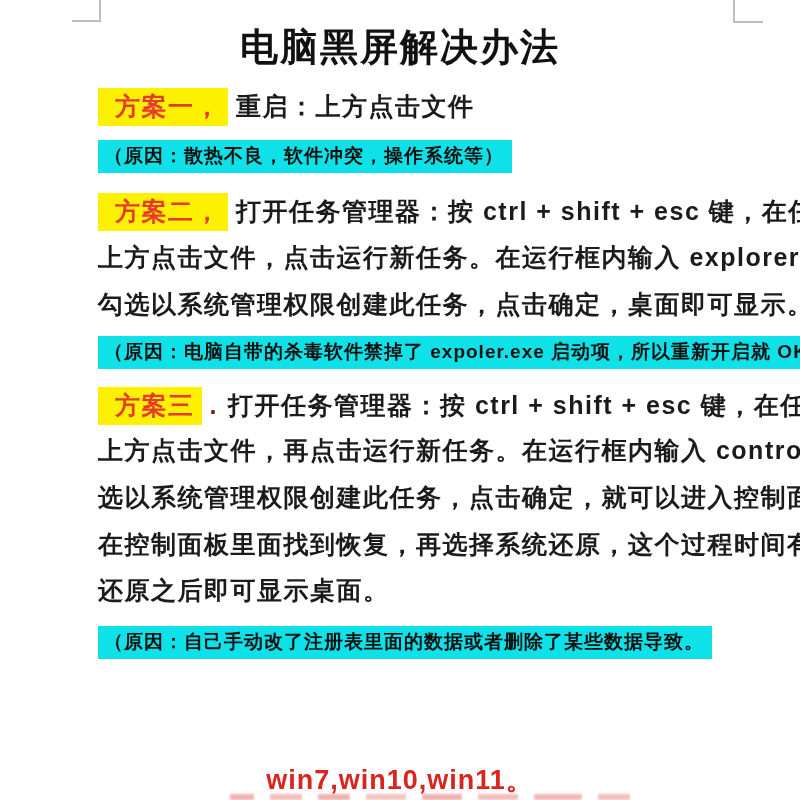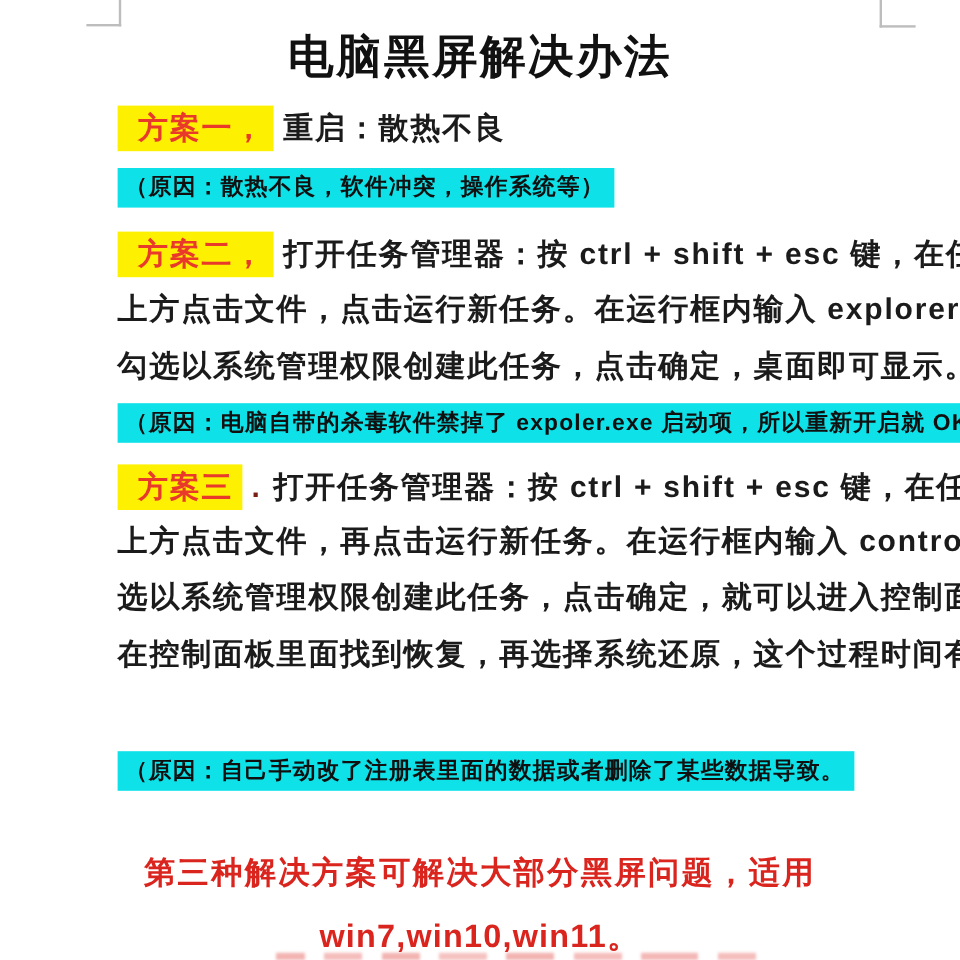--- a/index.html
+++ b/index.html
@@ -74,36 +74,36 @@
 <div class="page">
 
   <div class="crop tl-h"></div>
   <div class="crop tl-v"></div>
   <div class="crop tr-h"></div>
   <div class="crop tr-v"></div>
 
   <h1 class="title">电脑黑屏解决办法</h1>
 
   <div class="line" style="top:88px;">
-    <span class="hl">方案一，</span><span>重启：散热不良</span>
+    <span class="hl">方案一，</span><span>重启：上方点击文件</span>
   </div>
   <div class="reason" style="top:140px;text-align:center;">（原因：散热不良，软件冲突，操作系统等）</div>
 
   <div class="line" style="top:193px;">
     <span class="hl">方案二，</span><span>打开任务管理器：按 ctrl + shift + esc 键，在任务管理器</span>
   </div>
   <div class="line" style="top:241px;">上方点击文件，点击运行新任务。在运行框内输入 explorer . exe</div>
   <div class="line" style="top:288px;">勾选以系统管理权限创建此任务，点击确定，桌面即可显示。</div>
   <div class="reason" style="top:336px;">（原因：电脑自带的杀毒软件禁掉了 expoler.exe 启动项，所以重新开启就 OK）</div>
 
   <div class="line" style="top:387px;">
     <span class="hl">方案三</span><span class="sep">.</span><span>打开任务管理器：按 ctrl + shift + esc 键，在任务管理器</span>
   </div>
   <div class="line" style="top:434px;">上方点击文件，再点击运行新任务。在运行框内输入 control，勾</div>
   <div class="line" style="top:481px;">选以系统管理权限创建此任务，点击确定，就可以进入控制面板。</div>
   <div class="line" style="top:528px;">在控制面板里面找到恢复，再选择系统还原，这个过程时间有点长</div>
+  <div class="line" style="top:574px;">还原之后即可显示桌面。</div>
   <div class="reason" style="top:626px;">（原因：自己手动改了注册表里面的数据或者删除了某些数据导致。</div>
 
-  <div class="footer-line footer-1">第三种解决方案可解决大部分黑屏问题，适用</div>
   <div class="footer-line footer-2">win7,win10,win11。</div>
   <div class="cutoff"></div>
 
 </div>
 
 </body></html>

